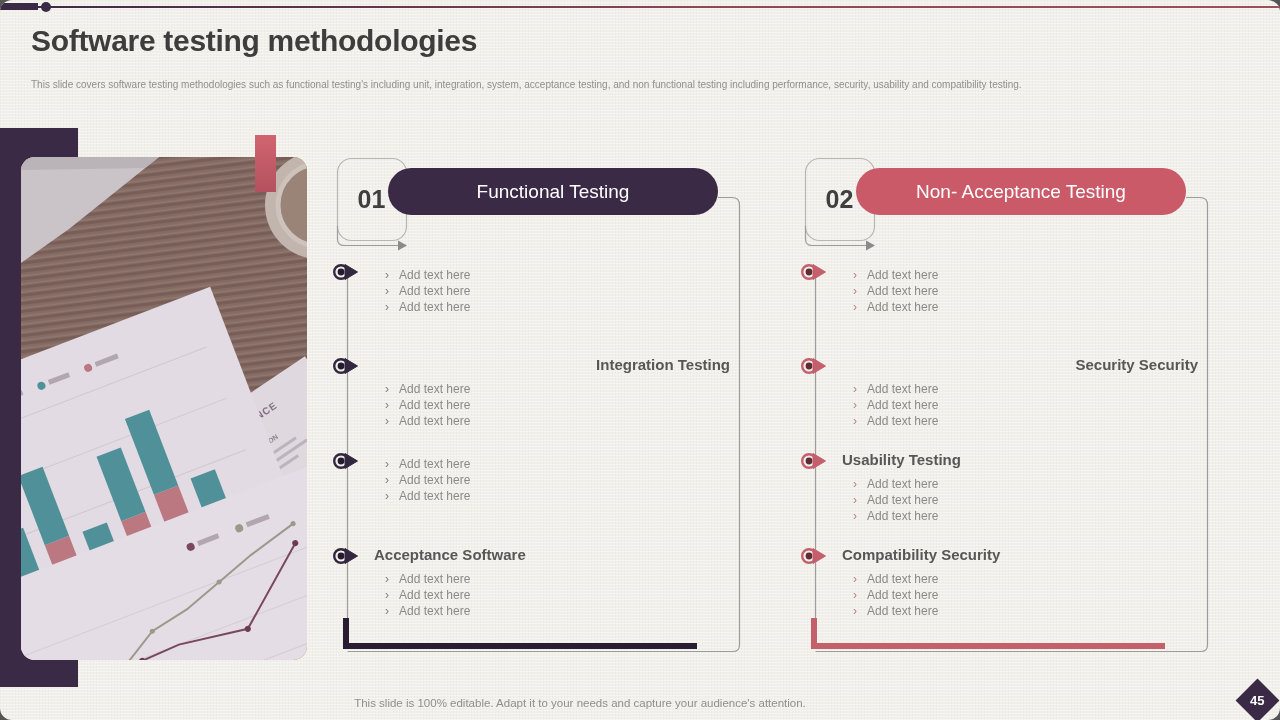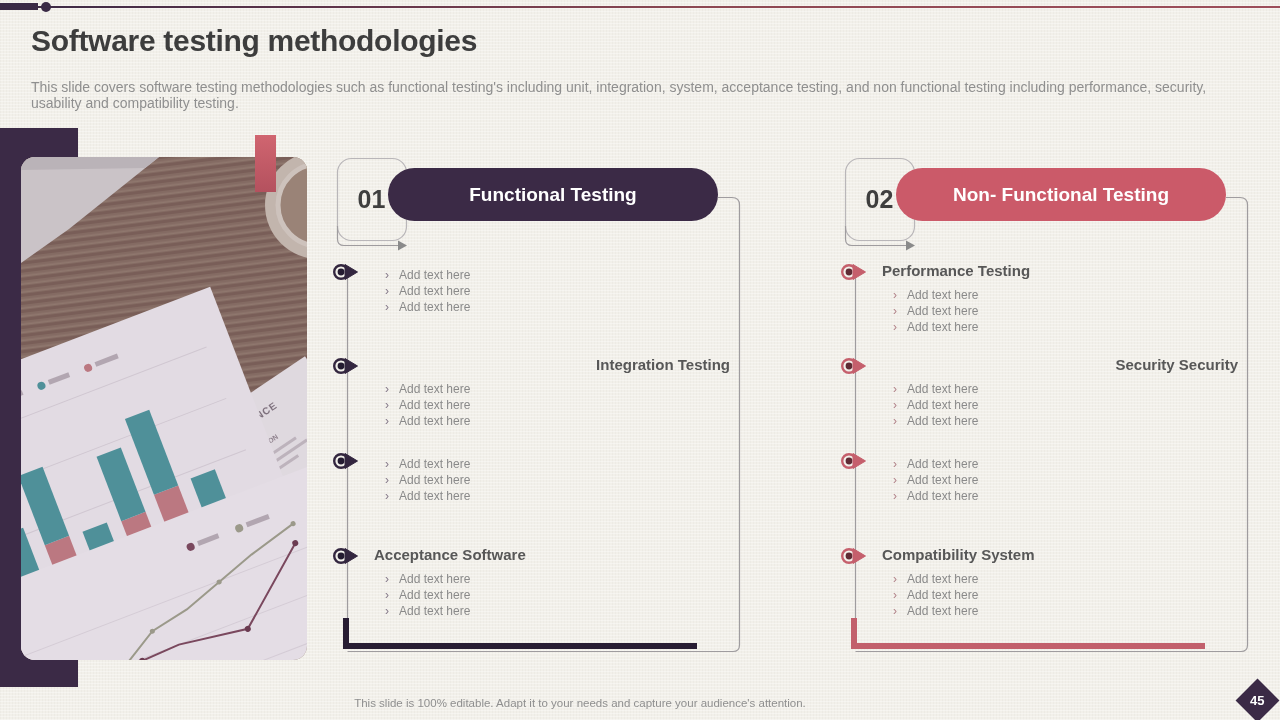--- a/index.html
+++ b/index.html
@@ -3,52 +3,53 @@
 <meta charset="utf-8">
 <style>
   html,body{margin:0;padding:0;}
   body{font-family:"Liberation Sans", sans-serif; background:#555;}
   .slide{
     position:relative; width:1280px; height:720px; overflow:hidden;
     background:#f2f0ea;
     background-image:
       repeating-linear-gradient(0deg, rgba(255,255,255,.35) 0 1px, transparent 1px 3px),
       repeating-linear-gradient(90deg, rgba(120,110,100,.04) 0 1px, transparent 1px 3px);
+    border-radius: 12px;
   }
   
   .top-line{position:absolute;left:0;top:6px;width:1280px;height:2px;
     background:linear-gradient(90deg,#3a2a45 0%,#5d3349 25%,#8d4852 55%,#9d4e5a 100%);}
   .top-line-thick{position:absolute;left:0;top:3px;width:38px;height:7px;background:#3a2a45;}
   .top-dot{position:absolute;left:41px;top:2px;width:10px;height:10px;border-radius:50%;background:#3a2a45;}
 
   .title{position:absolute;left:31px;top:24px;font-size:30px;font-weight:700;color:#3d3d3d;letter-spacing:-.3px;}
-  .subtitle{position:absolute;left:31px;top:79px;width:1200px;font-size:14px;color:#8f8f8f;}
+  .subtitle{position:absolute;left:31px;top:79px;width:1200px;font-size:10px;color:#8f8f8f;}
 
   
   .purple-block{position:absolute;left:0;top:128px;width:78px;height:559px;background:#3b2a46;}
   .photo{position:absolute;left:21px;top:157px;width:286px;height:503px;border-radius:14px;overflow:hidden;}
   .photo svg{display:block;}
   .rose-block{position:absolute;left:255px;top:135px;width:21px;height:57px;
     background:linear-gradient(#d06570,#b4515e);}
 
   
   .col{position:absolute;top:150px;width:420px;height:520px;}
-  .col-1{left:330px;} .col-2{left:838px;}
+  .col-1{left:330px;} .col-2{left:798px;}
   .deco{position:absolute;left:0;top:0;}
   .deco .thin{stroke:#9f9c9f;stroke-width:1.2;fill:none;}
   .deco .box{stroke:#b9b6b9;stroke-width:1.2;fill:none;}
   .deco .ah{fill:#8a8a8a;}
   .col-1 .deco .thick{stroke:#281d33;}
   .col-2 .deco .thick{stroke:#c2606c;}
   .deco .thick{stroke-width:6;fill:none;}
 
   .col-number{position:absolute;left:7px;top:8px;width:69px;height:82px;display:flex;align-items:center;justify-content:center;
     font-size:25px;font-weight:700;color:#3f3f3f;}
-  .pill{position:absolute;left:58px;top:18px;width:330px;height:53px;border-radius:27px;
-    display:flex;align-items:center;justify-content:center;color:#ffffff;font-size:19px;font-weight:700;}
+  .pill{position:absolute;left:58px;top:18px;width:330px;height:47px;border-radius:27px;
+    display:flex;align-items:center;justify-content:center;color:#ffffff;font-size:19px;font-weight:400;}
   .col-1 .pill{background:#3b2a46;}
   .col-2 .pill{background:#cb5a69;}
 
   .item{position:absolute;left:0;width:400px;}
   .item .icon{position:absolute;left:2px;top:1px;}
   .icon .ring{fill:none;stroke-width:2.4;}
   .col-1 .icon .ring,.col-1 .icon .tri{stroke:#33263f;fill:#33263f;}
   .col-1 .icon .ring{fill:none;}
   .col-1 .icon .dot{fill:#241b31;}
   .col-2 .icon .ring,.col-2 .icon .tri{stroke:#c55f6c;fill:#c55f6c;}
@@ -326,29 +327,28 @@
   <div class="col col-2">
     <svg class="deco" width="420" height="520" viewBox="0 0 420 520">
       <rect class="box" x="7.5" y="8.5" width="69" height="82" rx="14"></rect>
       <path class="thin" d="M7.5,76 L7.5,89 Q7.5,95.5 14,95.5 L69,95.5"></path>
       <polygon class="ah" points="68,90.5 77,95.5 68,100.5"></polygon>
       <path class="thin" d="M388,47.5 L402,47.5 Q409.5,47.5 409.5,55 L409.5,495 Q409.5,501.5 403,501.5 L17.5,501.5"></path>
       <line class="thin" x1="17.5" y1="121" x2="17.5" y2="470"></line>
       <path class="thick" d="M16,468 L16,496 L367,496"></path>
     </svg>
     <div class="col-number">02</div>
-    <div class="pill">Non- Functional Testing</div>
+    <div class="pill">Non- Acceptance Testing</div>
 
     <div class="item i0">
       <svg class="icon" width="28" height="20" viewBox="0 0 28 20">
         <circle class="ring" cx="9" cy="10" r="6.8"></circle>
           <circle class="dot" cx="9" cy="10" r="3.4"></circle>
           <polygon class="tri" points="13,2.5 25.5,10 13,17.5"></polygon>
       </svg>
-      <div class="item-title">Performance Testing</div>
       <div class="bullets">
         <div class="bullet">
             <span class="chev">›</span>
             <span>Add text here</span>
           </div>
         <div class="bullet">
             <span class="chev">›</span>
             <span>Add text here</span>
           </div>
         <div class="bullet">
@@ -380,20 +380,21 @@
           </div>
       </div>
     </div>
 
     <div class="item i2">
       <svg class="icon" width="28" height="20" viewBox="0 0 28 20">
         <circle class="ring" cx="9" cy="10" r="6.8"></circle>
           <circle class="dot" cx="9" cy="10" r="3.4"></circle>
           <polygon class="tri" points="13,2.5 25.5,10 13,17.5"></polygon>
       </svg>
+      <div class="item-title">Usability Testing</div>
       <div class="bullets">
         <div class="bullet">
             <span class="chev">›</span>
             <span>Add text here</span>
           </div>
         <div class="bullet">
             <span class="chev">›</span>
             <span>Add text here</span>
           </div>
         <div class="bullet">
@@ -402,21 +403,21 @@
           </div>
       </div>
     </div>
 
     <div class="item i3">
       <svg class="icon" width="28" height="20" viewBox="0 0 28 20">
         <circle class="ring" cx="9" cy="10" r="6.8"></circle>
           <circle class="dot" cx="9" cy="10" r="3.4"></circle>
           <polygon class="tri" points="13,2.5 25.5,10 13,17.5"></polygon>
       </svg>
-      <div class="item-title">Compatibility System</div>
+      <div class="item-title">Compatibility Security</div>
       <div class="bullets">
         <div class="bullet">
             <span class="chev">›</span>
             <span>Add text here</span>
           </div>
         <div class="bullet">
             <span class="chev">›</span>
             <span>Add text here</span>
           </div>
         <div class="bullet">

